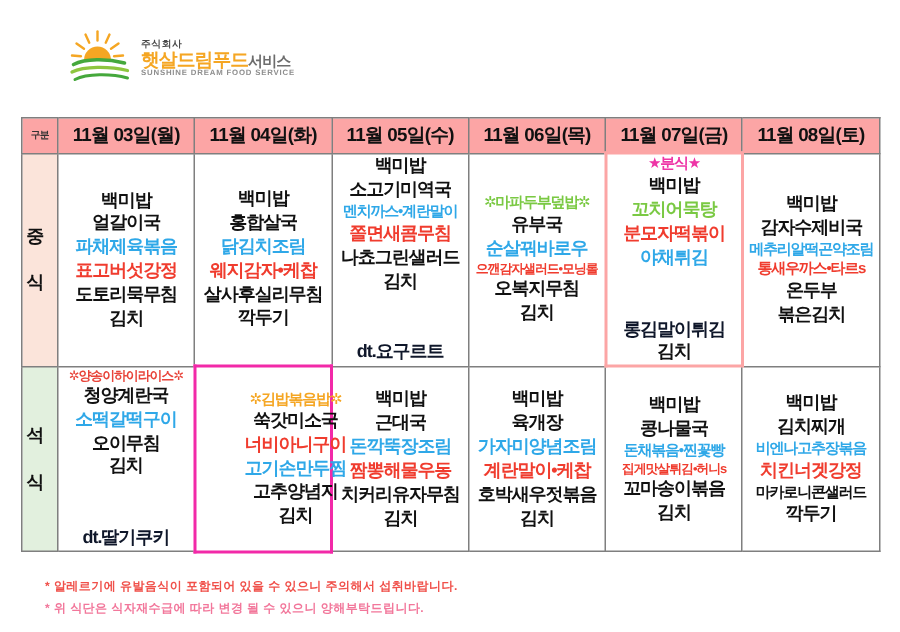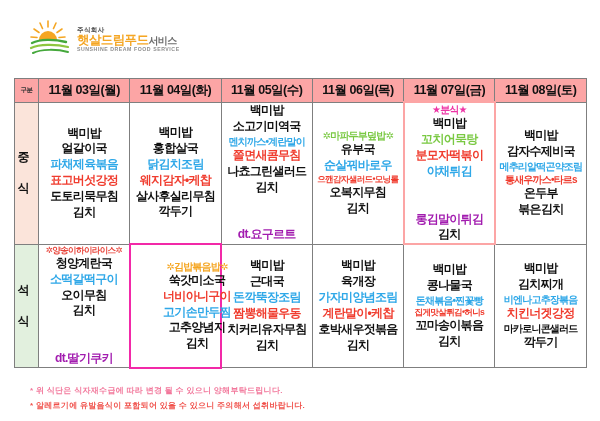--- a/index.html
+++ b/index.html
@@ -14,21 +14,21 @@
     font-family: "Liberation Sans", "DejaVu Sans", sans-serif;
     overflow: hidden;
     position: relative;
   }
 
   
   .header {
     height: 78px;
     display: flex;
     align-items: center;
-    padding-left: 28px;
+    padding-left: 45px;
     box-sizing: border-box;
   }
   .logo {
     display: flex;
     align-items: center;
     gap: 5px;
     width: 140px;
     flex: none;
   }
   .logo-mark {
@@ -133,21 +133,21 @@
     font-size: 12px;
     font-weight: bold;
     color: #111111;
     letter-spacing: -.7px;
     white-space: nowrap;
   }
   .dish.sm   { font-size: 10px; letter-spacing: -.8px; }
   .dish.xs   { font-size: 8.6px; letter-spacing: -.7px; }
   .dish.blue   { color: #2fa8e8; }
   .dish.red    { color: #f03c2e; }
-  .dish.purple { color: #a21caf; margin-top: 32px; }
+  .dish.purple { color: #0f172a; margin-top: 32px; }
   .dish.green  { color: #7ac943; }
   .dish.magenta{ color: #ee35a6; }
   .dish.orange { color: #f5a623; }
   .dish.darkred{ color: #e8443a; }
 
   
   td.cell.hl-orange  { border: 2px solid #fca5a5; }
   td.cell.hl-magenta { border: 2px solid #f229a8; padding-left: 43px; }
 
   
@@ -352,15 +352,15 @@
               <div class="dish sm">마카로니콘샐러드</div>
               <div class="dish">깍두기</div>
             </div>
           </td>
         </tr>
       </tbody>
   </table>
 </div>
 
 <div class="notes">
+  <div class="note n1">* 알레르기에 유발음식이 포함되어 있을 수 있으니 주의해서 섭취바랍니다.</div>
   <div class="note n2">* 위 식단은 식자재수급에 따라 변경 될 수 있으니 양해부탁드립니다.</div>
-  <div class="note n1">* 알레르기에 유발음식이 포함되어 있을 수 있으니 주의해서 섭취바랍니다.</div>
 </div>
 
 </body></html>

